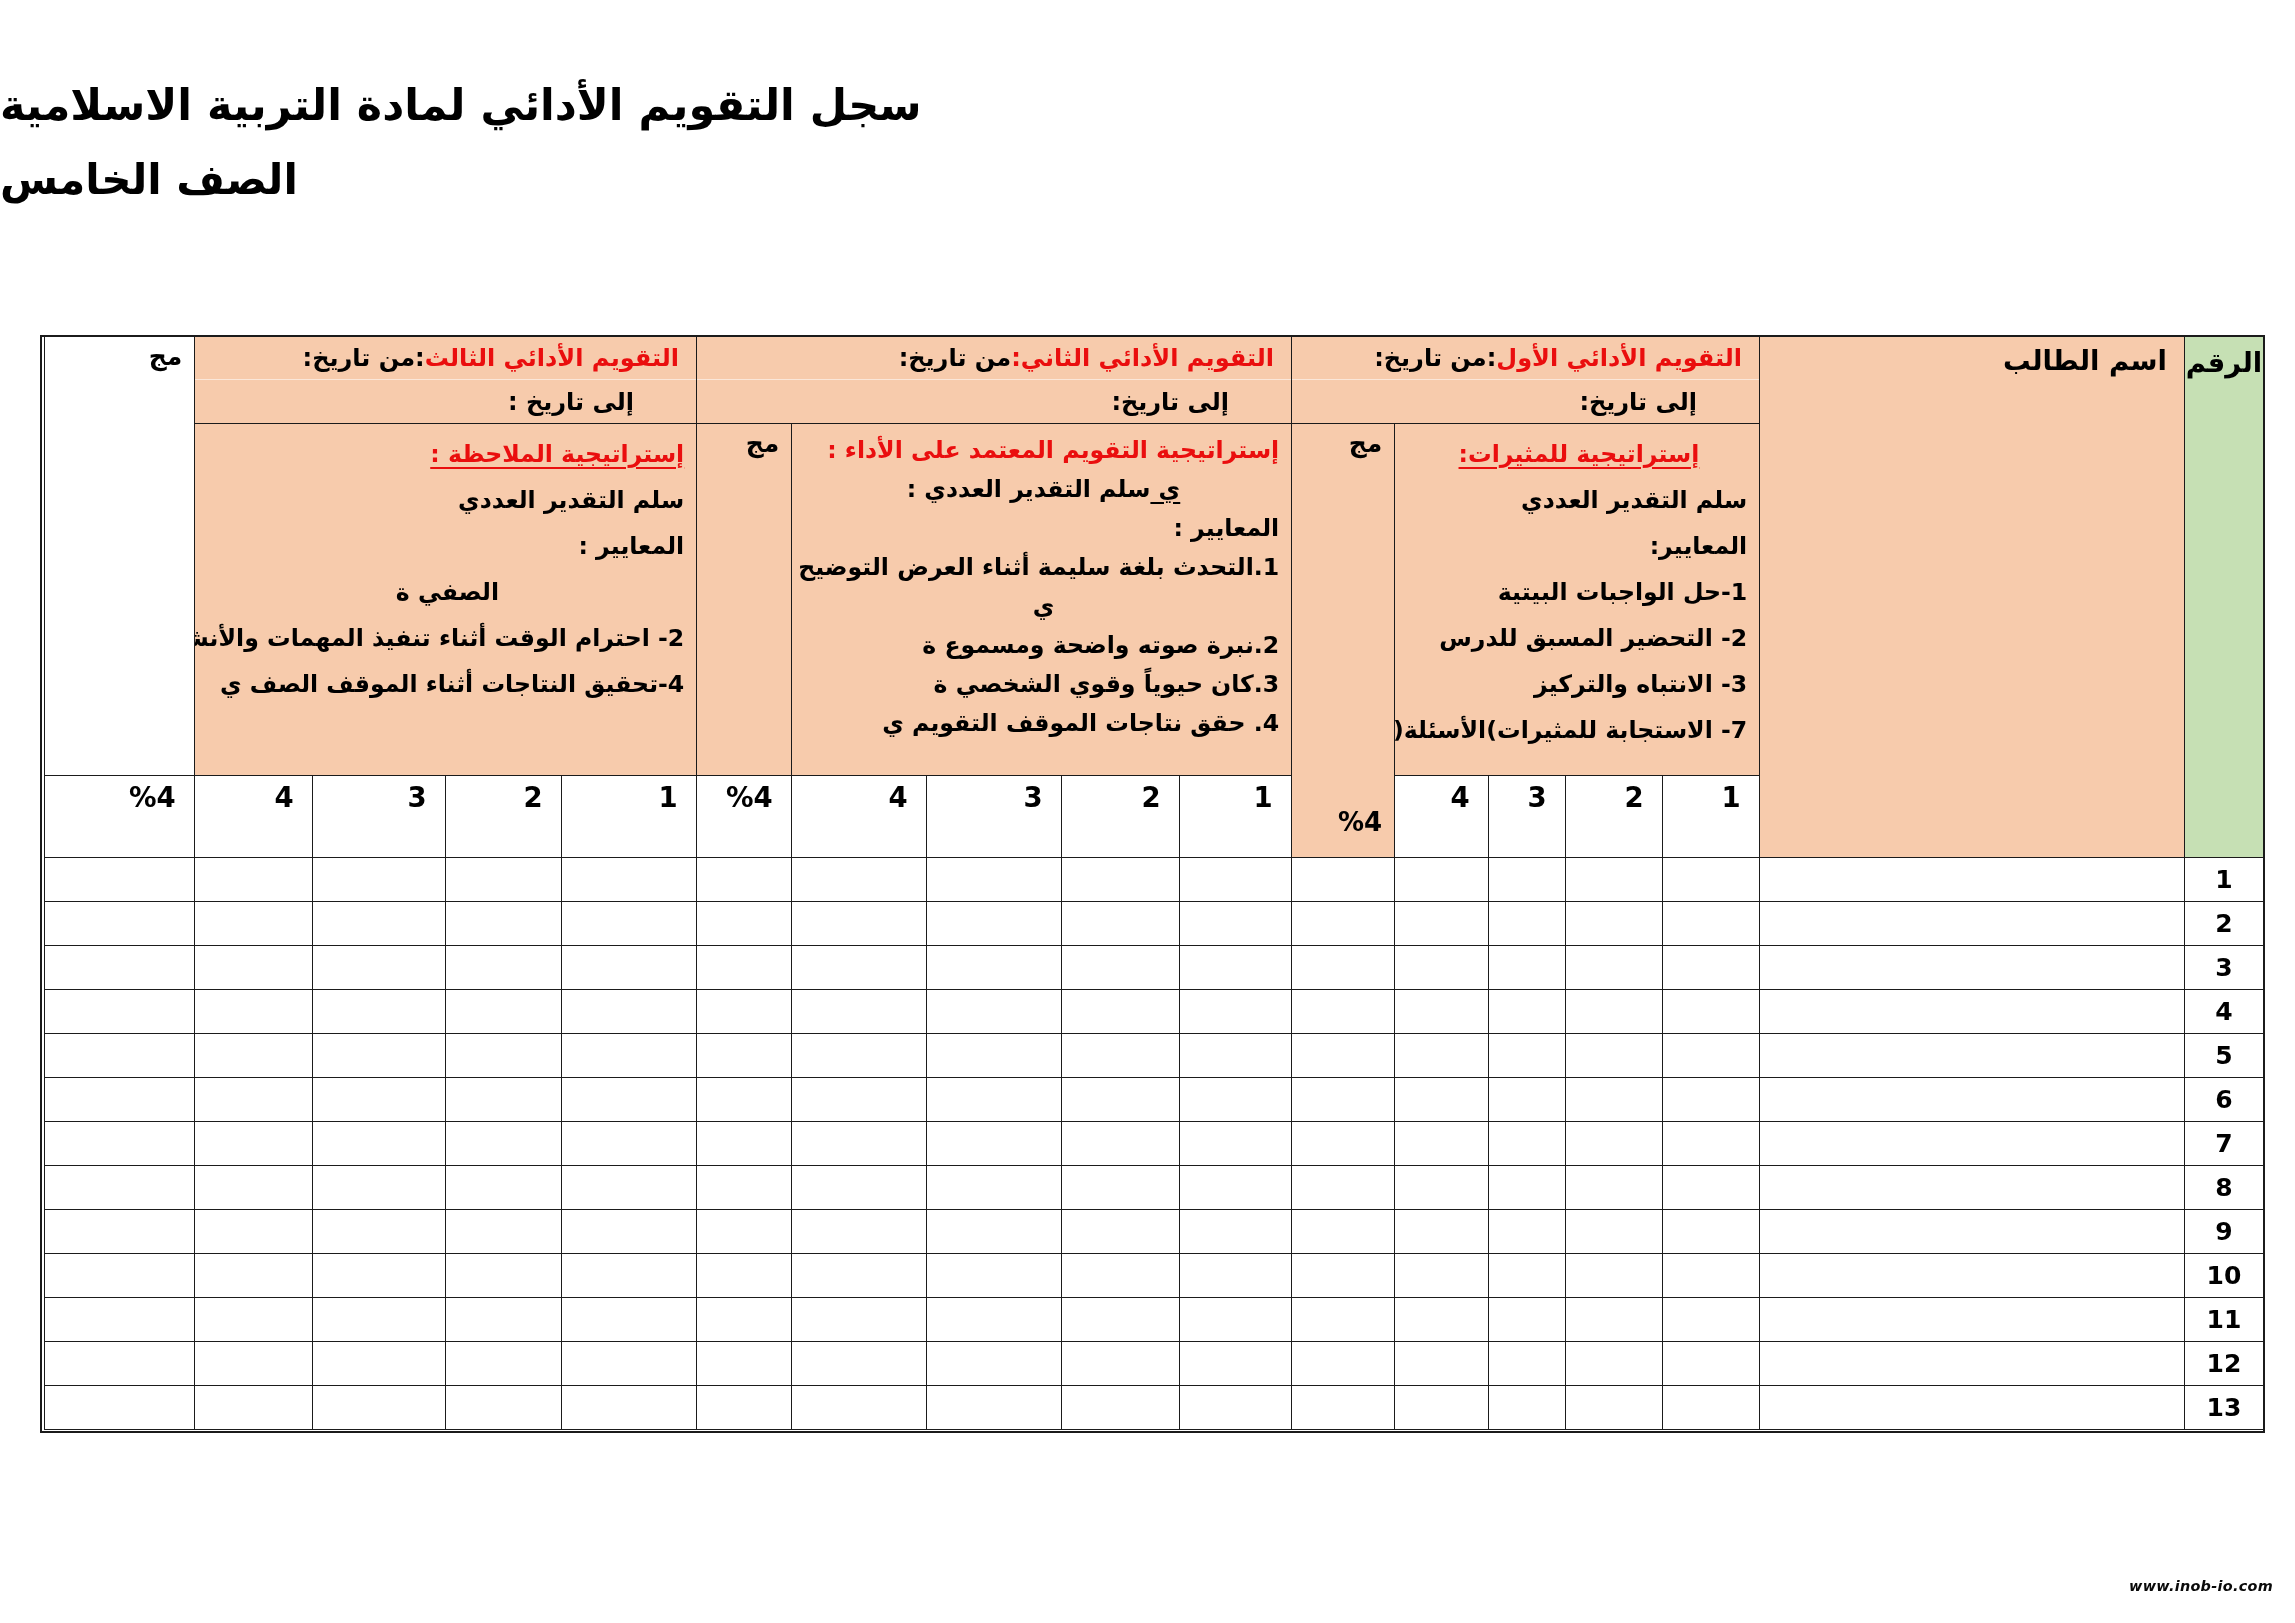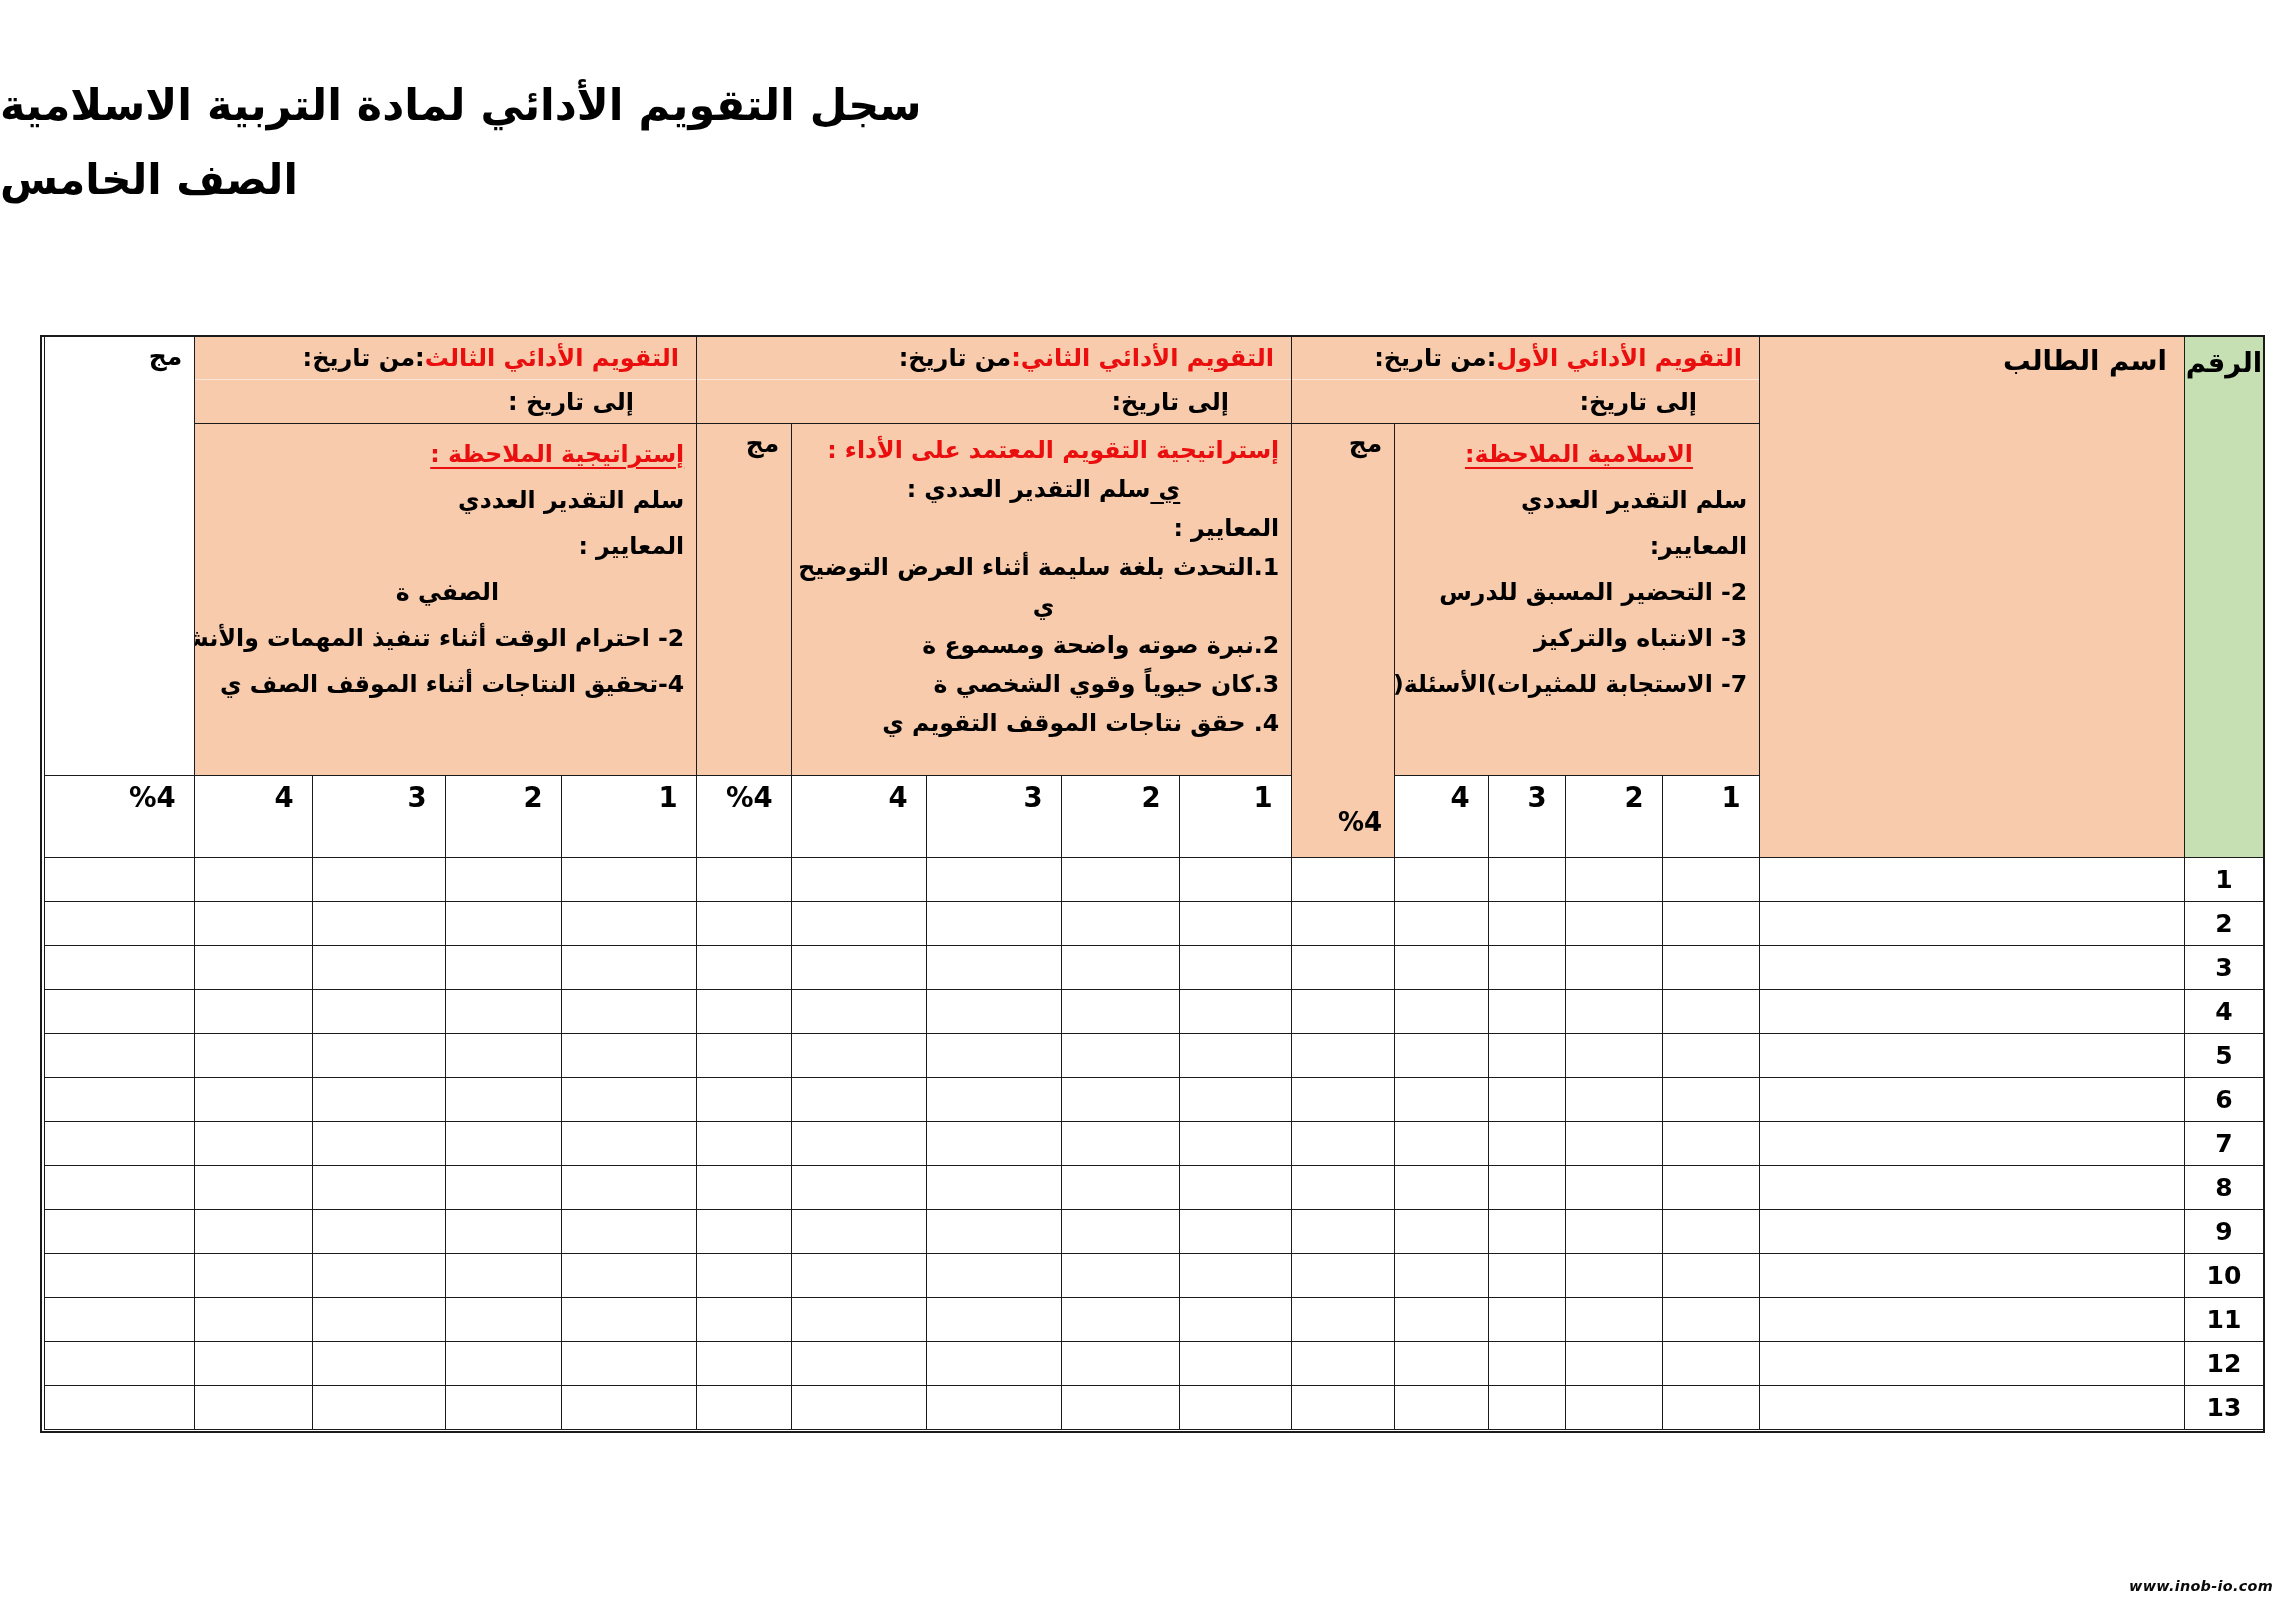--- a/index.html
+++ b/index.html
@@ -108,23 +108,24 @@
 
   <div class="cell peach dates d3">
     <div class="l1">
       <span class="red">التقويم الأدائي الثالث </span>
         <span>:من تاريخ:</span>
     </div>
     <div class="l2">إلى تاريخ  :</div>
   </div>
 
   <div class="cell peach strat s1-strat">
-      <div class="sline center"><span class="red ul">الاسلامية الملاحظة:</span></div>
+      <div class="sline center"><span class="red ul">إستراتيجية للمثيرات:</span></div>
       <div class="sline"><span>سلم التقدير العددي</span></div>
       <div class="sline"><span>المعايير:</span></div>
+      <div class="sline"><span>1-حل الواجبات البيتية</span></div>
       <div class="sline"><span>2- التحضير المسبق للدرس</span></div>
       <div class="sline"><span>3- الانتباه والتركيز</span></div>
       <div class="sline"><span>7- الاستجابة للمثيرات)الأسئلة(</span></div>
     </div>
   <div class="cell peach strat s2-strat">
       <div class="sline"><span class="red">إستراتيجية التقويم المعتمد على الأداء :</span></div>
       <div class="sline center"><span class="ul">ي </span><span>سلم التقدير العددي :</span></div>
       <div class="sline"><span>المعايير :</span></div>
       <div class="sline"><span>1.التحدث بلغة سليمة أثناء العرض التوضيح</span></div>
       <div class="sline center"><span>ي</span></div>

